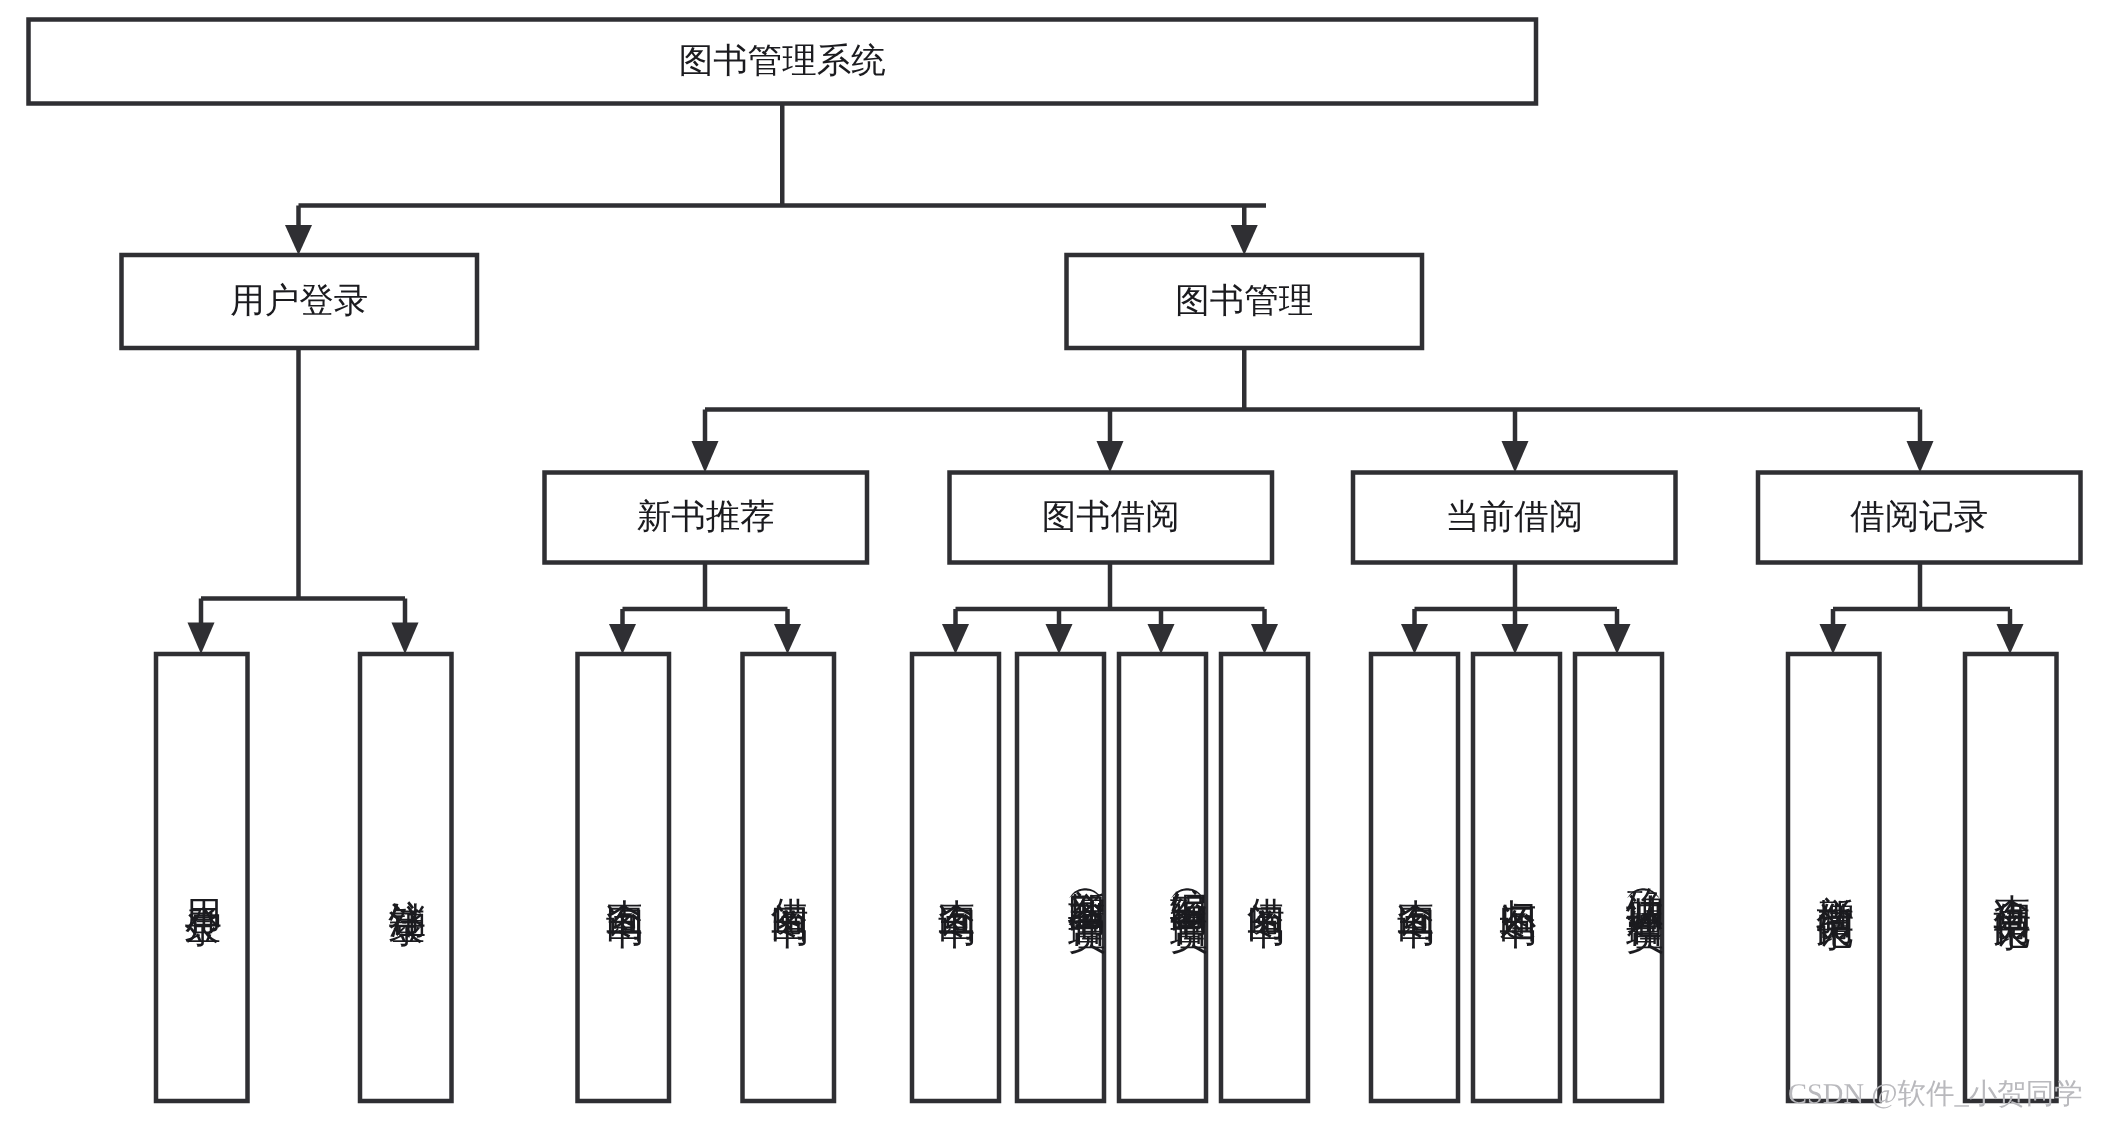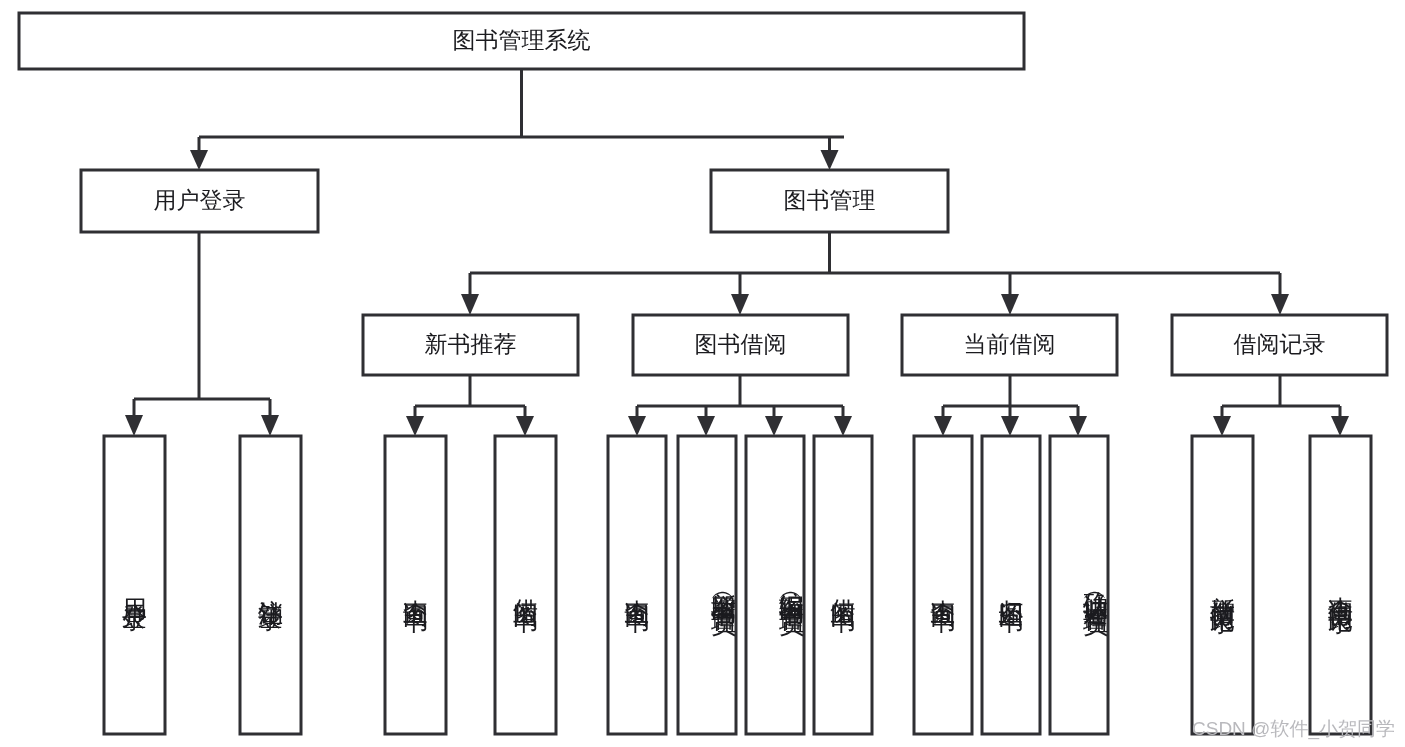--- a/index.html
+++ b/index.html
@@ -66,21 +66,21 @@
   }
   .vlabel-wrap {
     position: absolute;
     display: flex;
     align-items: center;
     justify-content: center;
     pointer-events: none;
   }
   .watermark {
     position: absolute;
-    font-family: Liberation Sans, sans-serif;
+    font-family: Liberation Serif, serif;
     font-size: 19px;
     color: #b9b9bd;
     white-space: nowrap;
     user-select: none;
   }
 </style>
 </head>
 <body>
 
 <div id="diagram-root">

